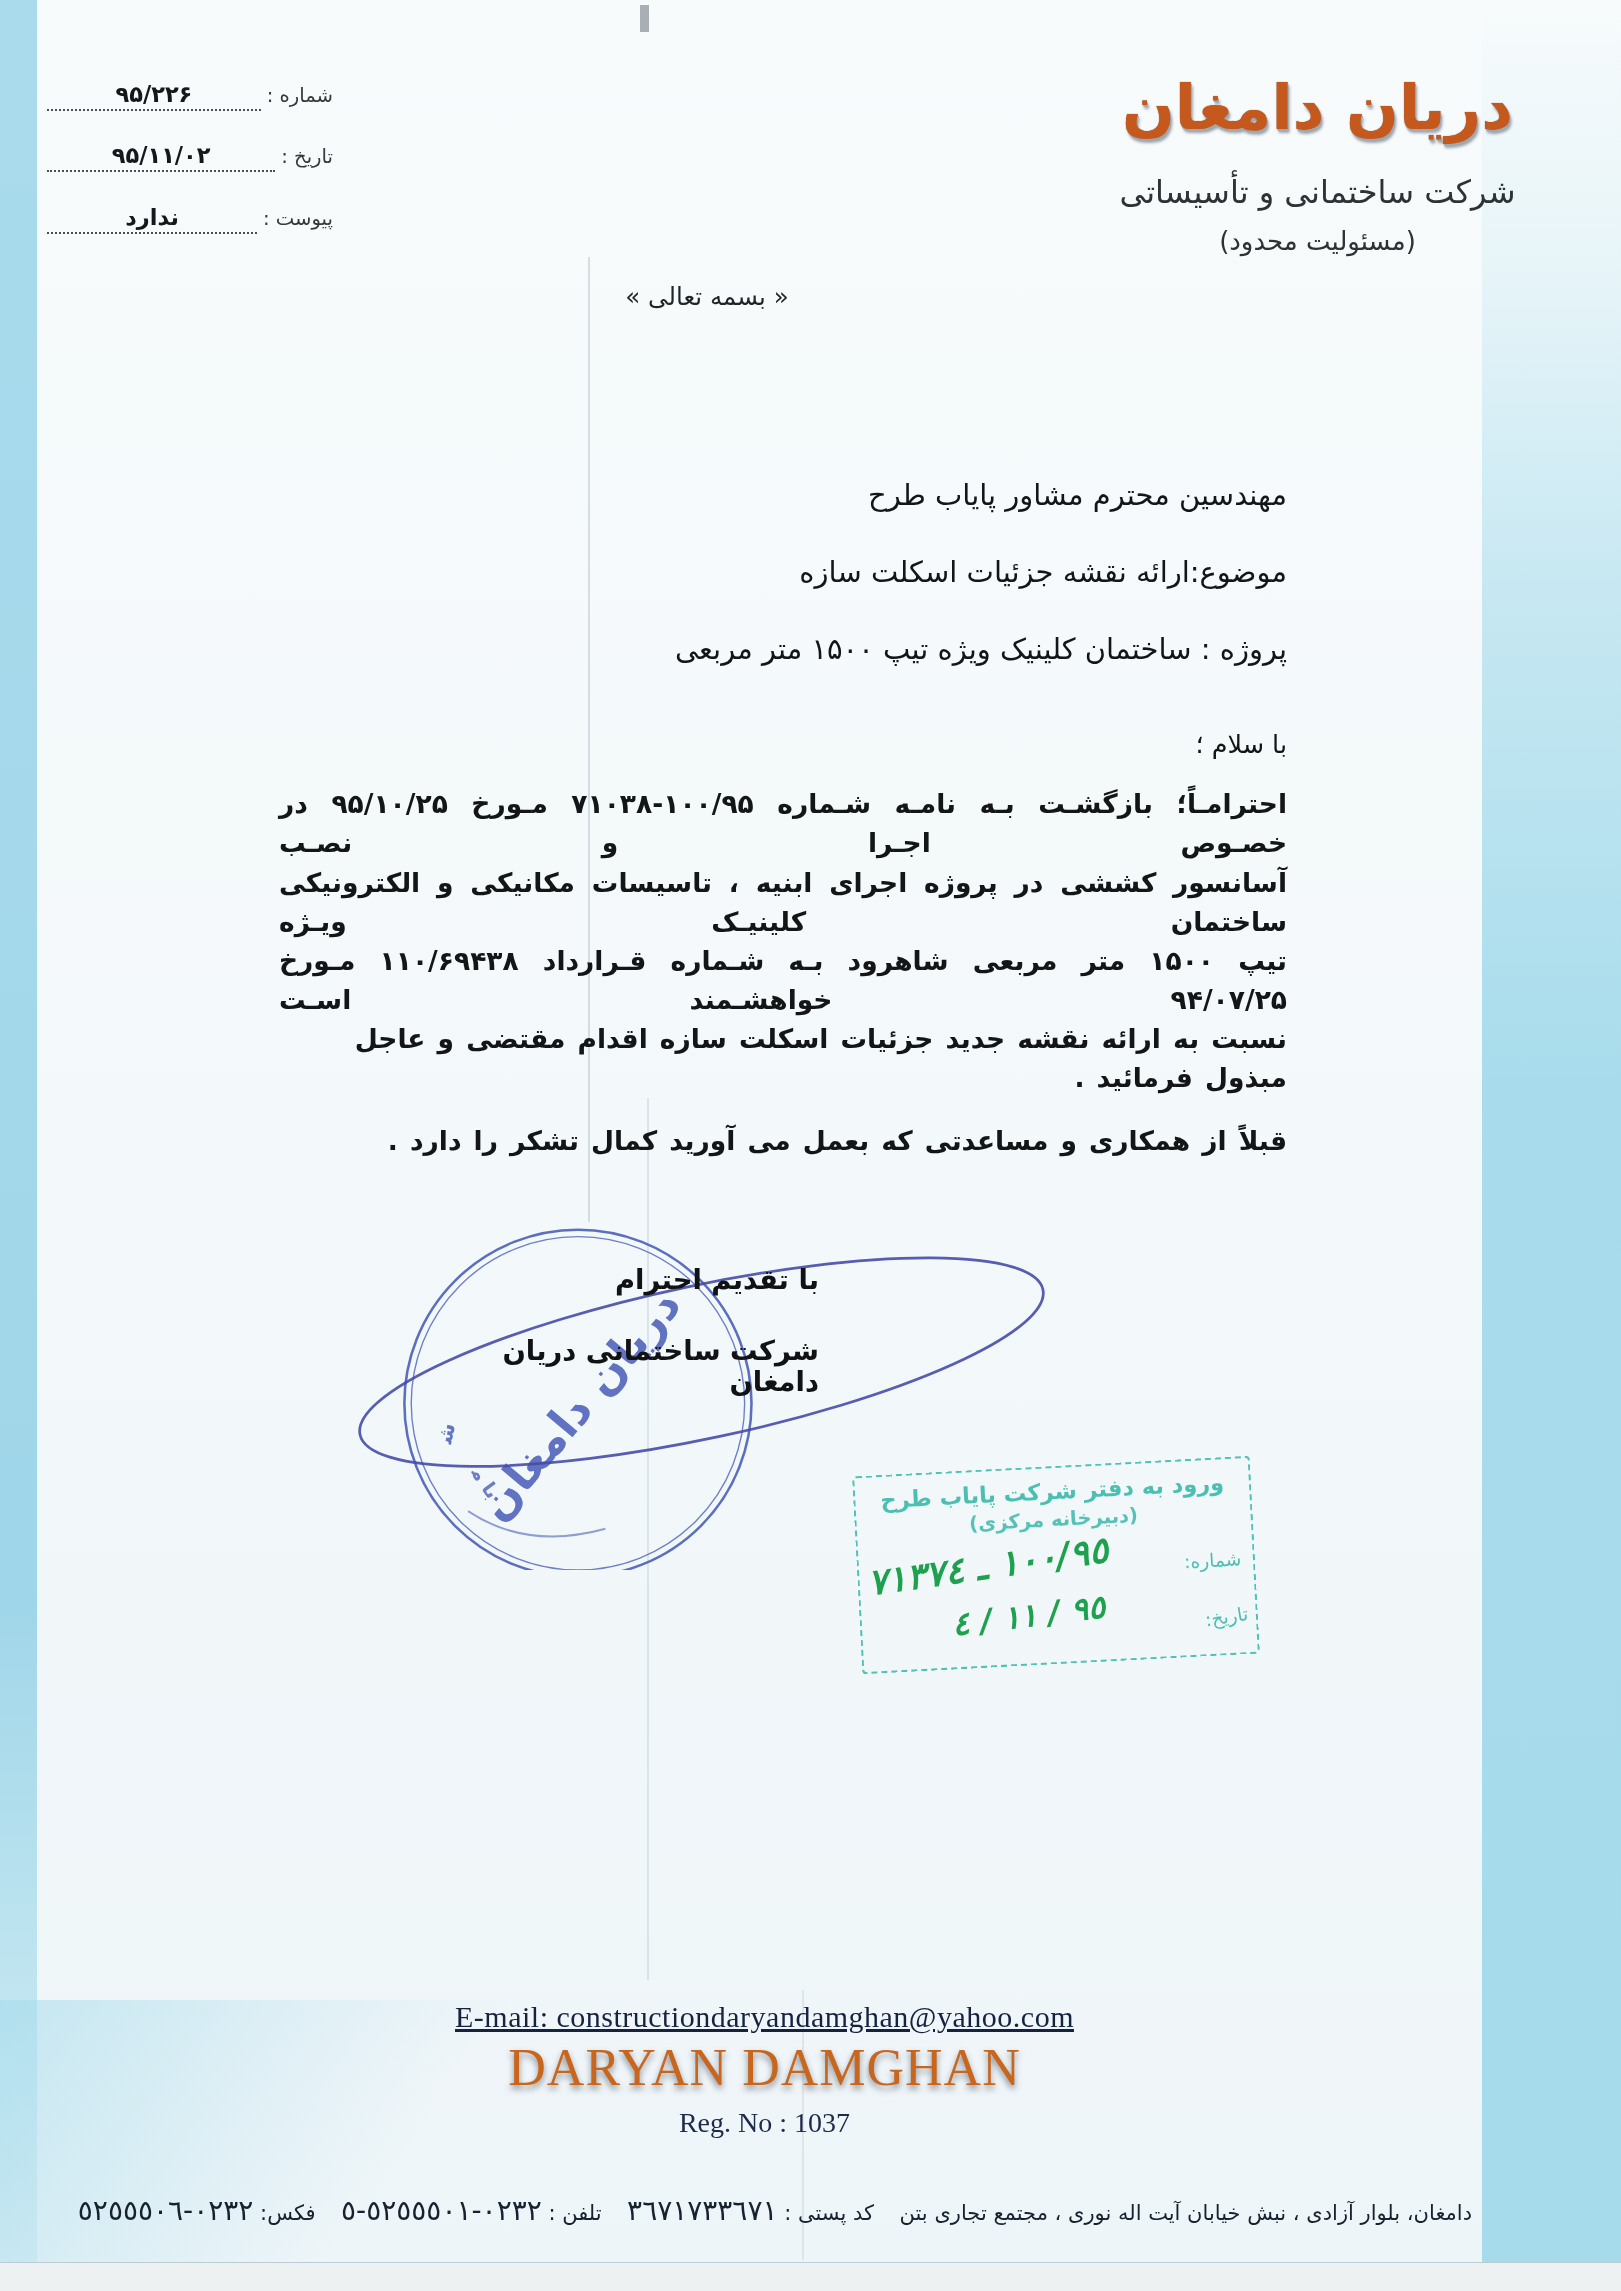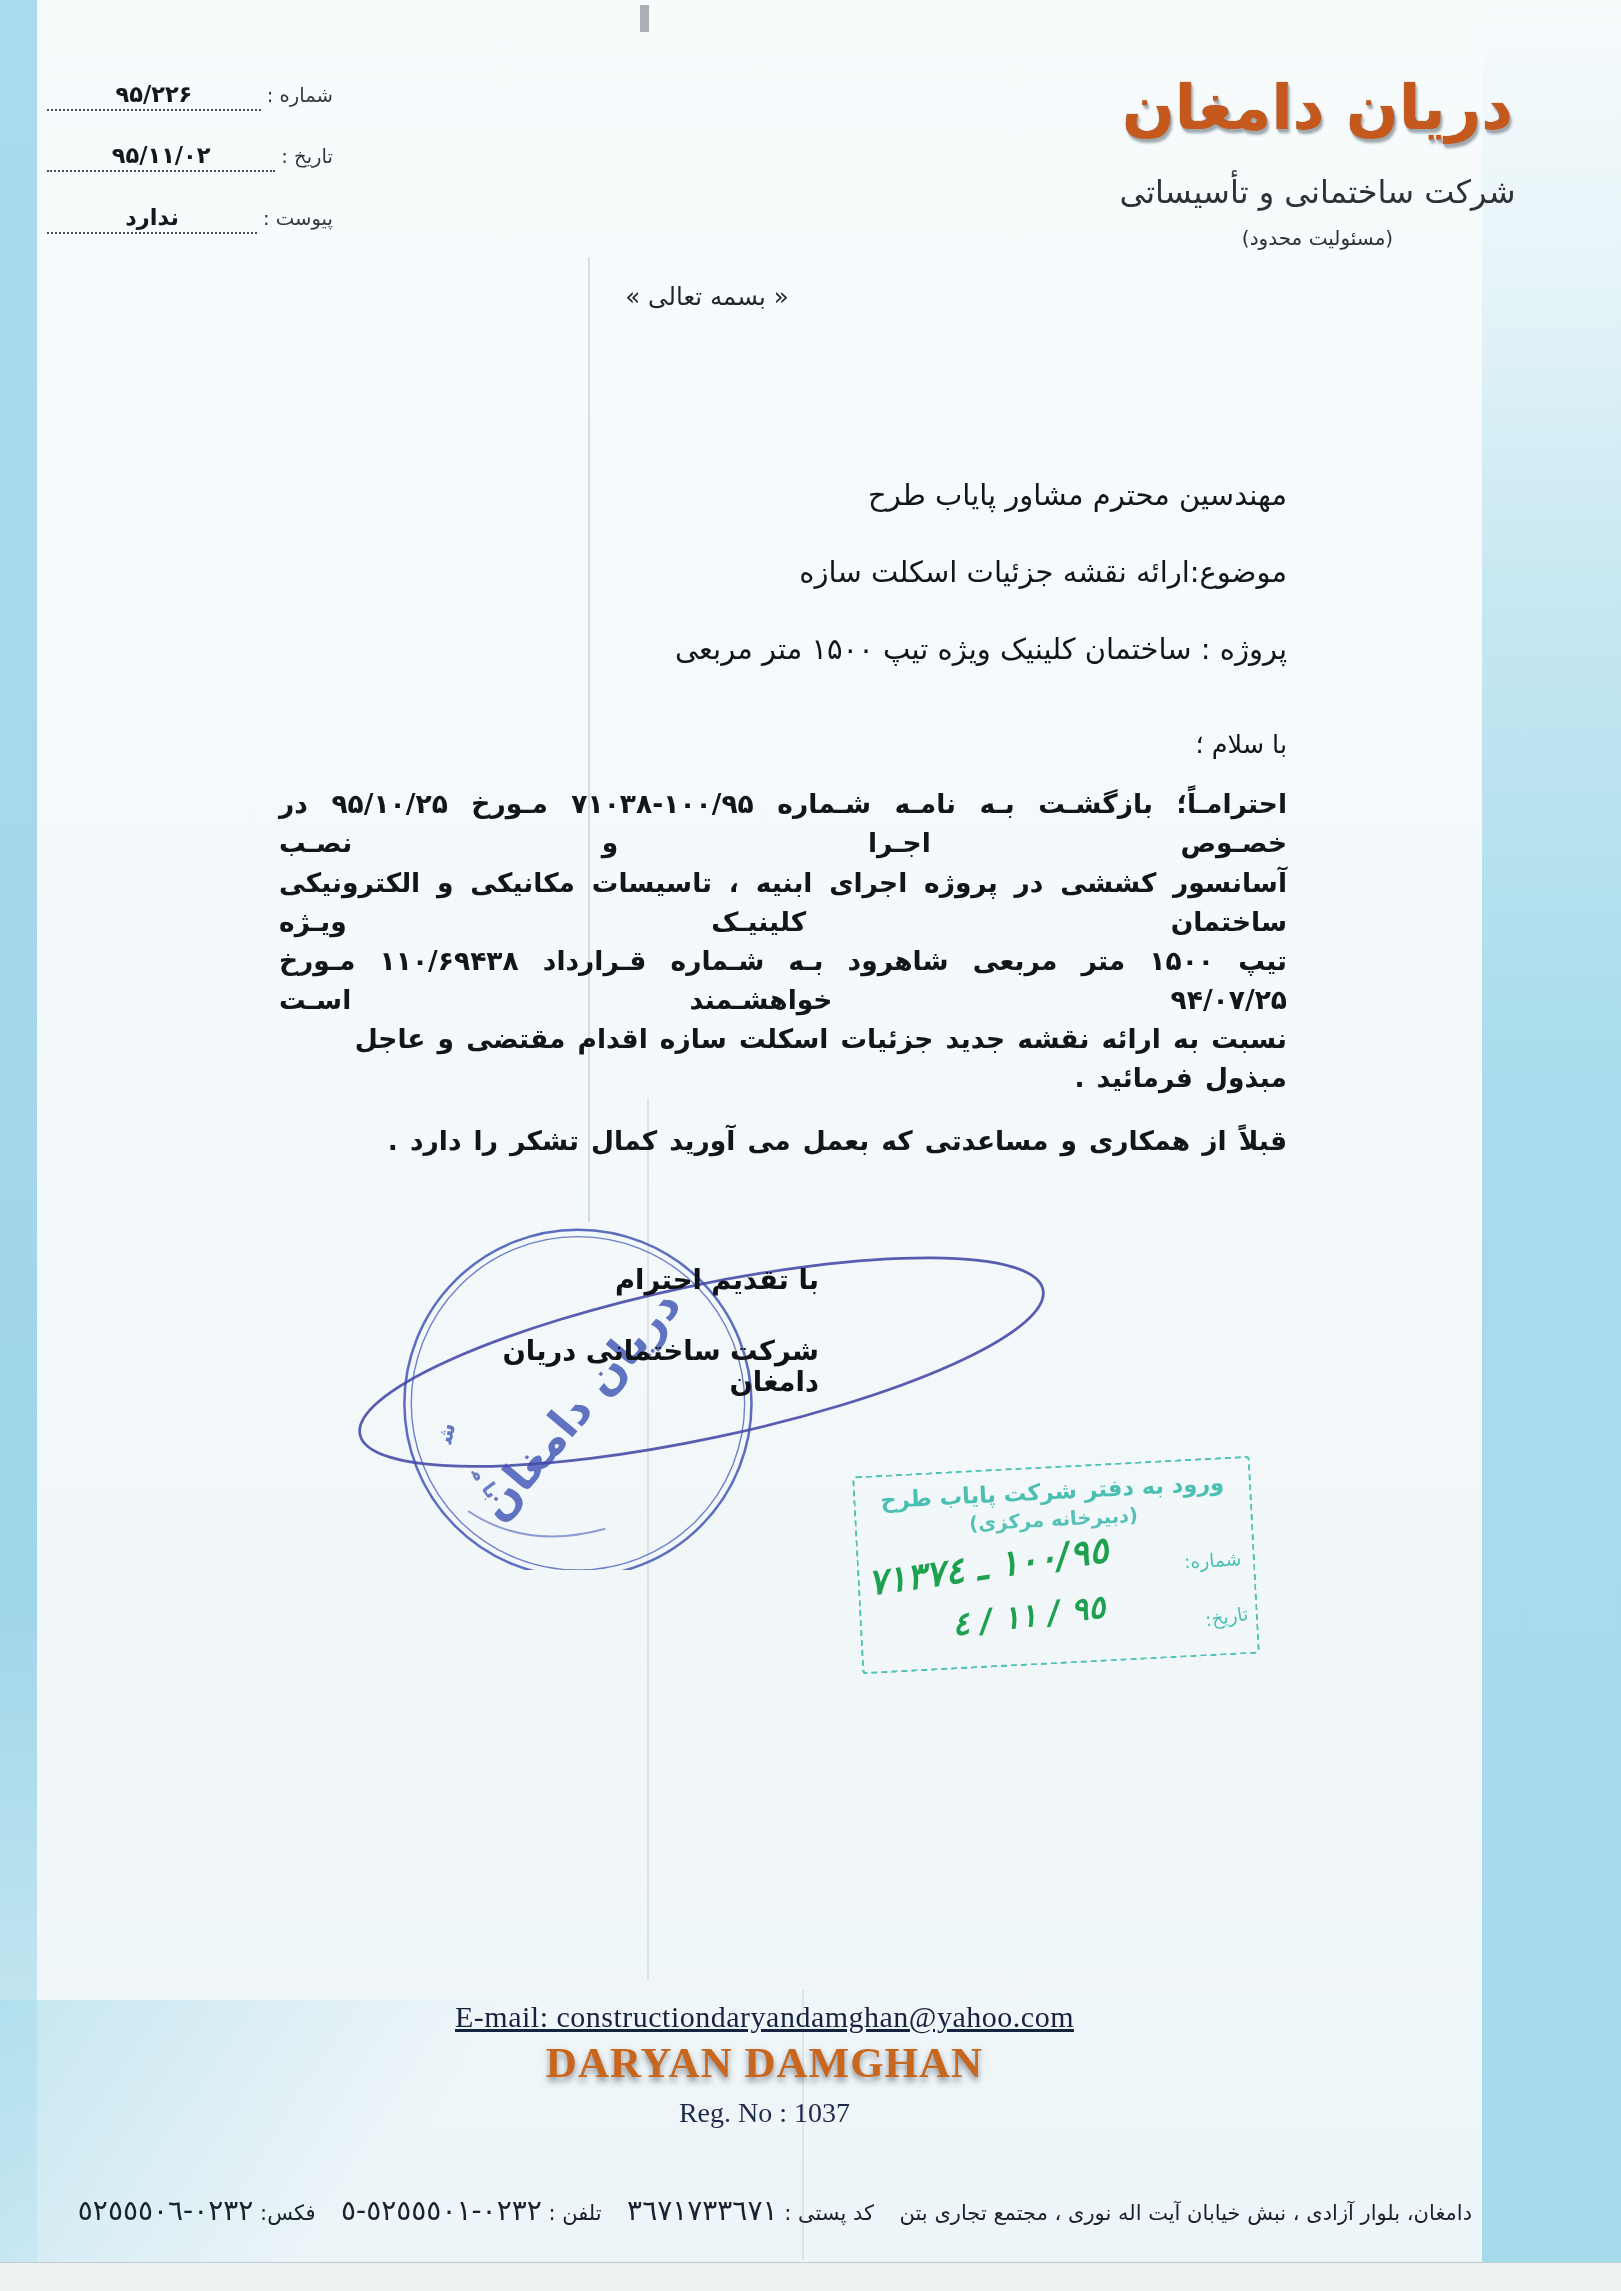--- a/index.html
+++ b/index.html
@@ -48,21 +48,21 @@
 
   
   .head-right{position:absolute;left:1106px;top:55px;width:423px;text-align:center;direction:rtl;}
   .logo-fa{
     font-size:62px;font-weight:bold;line-height:106px;
     color:#c4581d;
     text-shadow:1px 2px 0 #a0a8b0,2px 3.9px 2.9px #9aa3ac,0 0 1px #7c3a10;
     letter-spacing:2px;
   }
   .company-line{font-size:32px;color:#2d3237;margin-top:11.8px;letter-spacing:0.5px;}
-  .company-sub{font-size:20px;color:#2d3237;margin-top:15.7px;}
+  .company-sub{font-size:26px;color:#2d3237;margin-top:15.7px;}
 
   .bismillah{position:absolute;left:604px;top:282px;width:206px;text-align:center;
     font-size:24.5px;color:#1f2428;direction:rtl;}
 
   
   .line{position:absolute;left:279px;width:1008px;direction:rtl;color:#131517;}
   .h-bold{font-size:29px;font-weight:normal;}
   .salut{font-size:25.5px;}
   .body-line{font-size:26.5px;font-weight:bold;line-height:39px;word-spacing:2.9px;}
   .justify{text-align:justify;text-align-last:justify;}
@@ -84,21 +84,21 @@
   .receipt .rlbl{position:absolute;font-size:18.6px;color:#3bb9ac;opacity:.9;}
   .ink{
     position:absolute;color:#1da14f;font-weight:bold;font-style:italic;
     white-space:nowrap;letter-spacing:2px;
   }
 
   
   .latin-block{position:absolute;left:294px;top:2000px;width:941px;text-align:center;
     font-family:"Liberation Serif","DejaVu Serif",serif;}
   .email{font-size:30px;color:#16233f;letter-spacing:0.5px;text-decoration:underline;}
-  .brand{font-size:43px;font-weight:bold;color:#c8661d;letter-spacing:1px;margin-top:3.9px;
+  .brand{font-size:52px;font-weight:normal;color:#c8661d;letter-spacing:1px;margin-top:3.9px;
     text-shadow:0 3.9px 5.9px rgba(96,106,116,.75);}
   .reg{font-size:28px;color:#1d2b4a;margin-top:9.8px;}
 
   
   .footer-line{
     position:absolute;left:51px;top:2194px;width:1421px;
     direction:rtl;display:flex;column-gap:25.5px;align-items:baseline;
     font-size:21px;color:#16222f;white-space:nowrap;
   }
   .footer-line .num{font-size:28px;}

